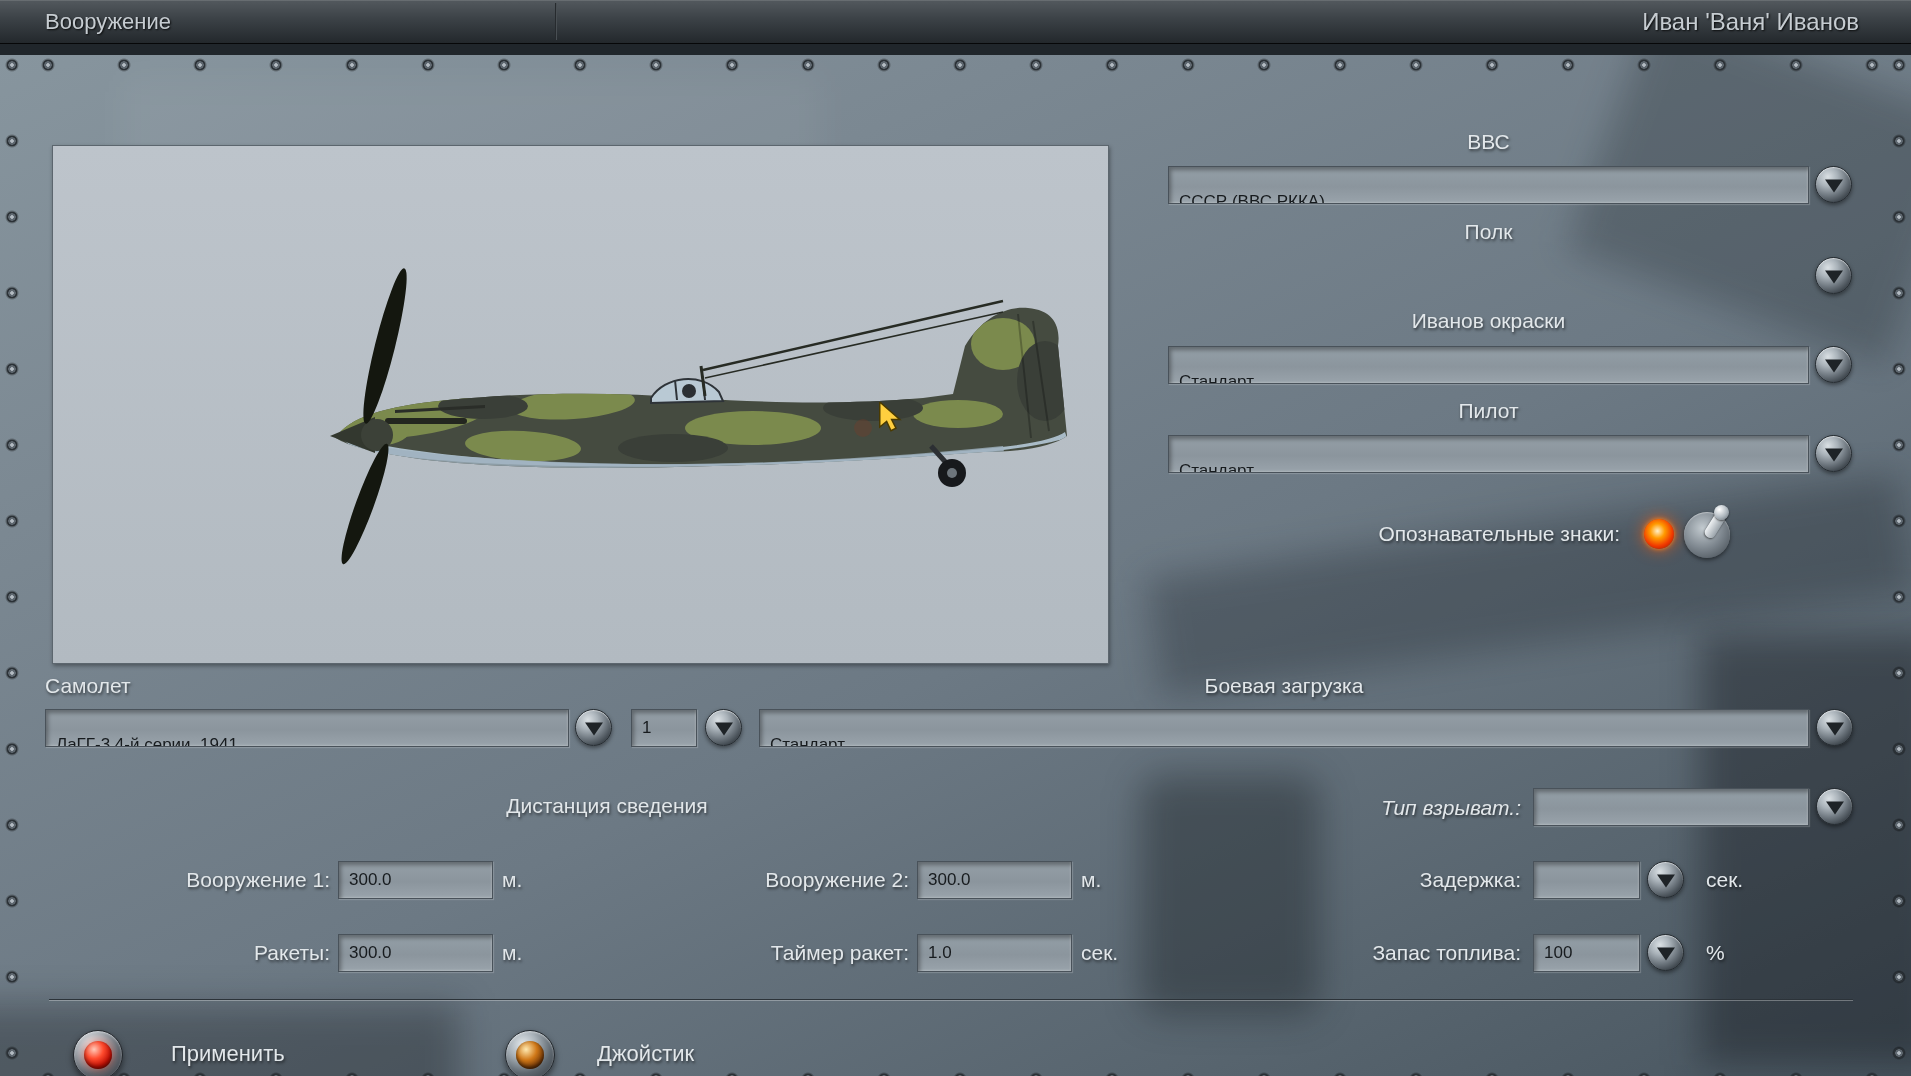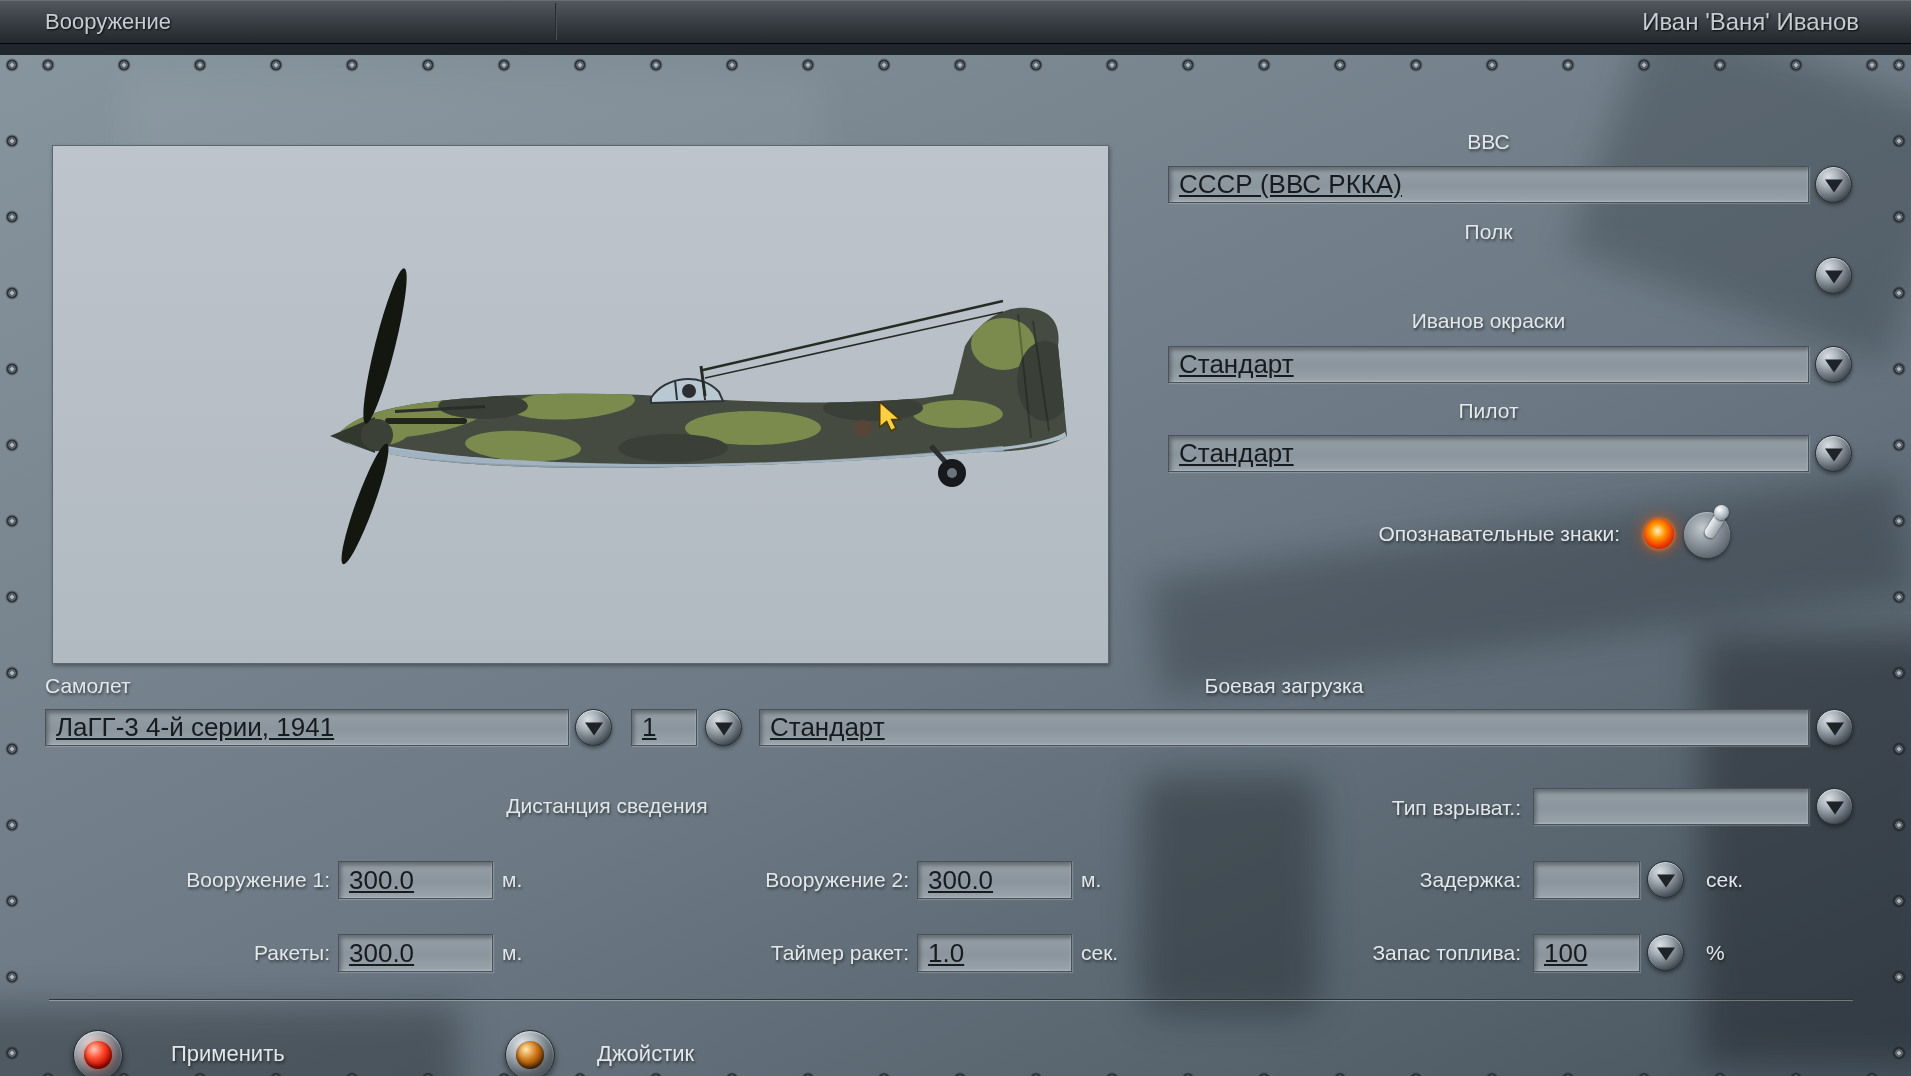--- a/index.html
+++ b/index.html
@@ -56,22 +56,22 @@
   
   .label {
     position:absolute; color:#e2e7ea; font-size:21px; height:26px; line-height:26px;
     text-shadow:1px 2px 3px rgba(0,0,0,.55); white-space:nowrap;
   }
   .field {
     position:absolute; height:37px; box-sizing:border-box;
     background:linear-gradient(180deg,#949fa7 0%, #8b959d 55%, #99a3ab 100%);
     border:1px solid #49525a;
     box-shadow:inset 2px 3px 4px rgba(0,0,0,.35), inset -1px -1px 2px rgba(255,255,255,.25), 1px 1px 1px rgba(255,255,255,.18);
-    color:#171b1e; font-size:26px; line-height:34px; padding:0 10px;
-    overflow:hidden; white-space:nowrap; font-family:"Liberation Sans", sans-serif;text-decoration:underline;
+    color:#171b1e; font-size:17px; line-height:34px; padding:18px 10px;
+    overflow:hidden; white-space:nowrap; font-family:"Liberation Sans", sans-serif;
   }
   input.field { outline:none; }
   .arrow-btn {
     position:absolute; width:37px; height:37px; border-radius:50%; box-sizing:border-box;
     background:radial-gradient(circle at 34% 28%, #dae0e4 0%, #aab3ba 28%, #6f7880 55%, #3e464d 78%, #2b3137 100%);
     border:1px solid #262c31;
     box-shadow:0 2px 4px rgba(0,0,0,.45), inset 0 1px 1px rgba(255,255,255,.55);
     cursor:pointer;
   }
   .arrow-btn .tri {
@@ -259,21 +259,21 @@
       </div>
 
     <div class="label" style="left:759px; top:618px; width:1050px; text-align:center;">Боевая загрузка</div>
     <div class="field" style="left:759px; top:654px; width:1050px;">Стандарт</div>
     <div class="arrow-btn" style="left:1816px; top:654px;">
         <div class="tri"></div>
       </div>
 
     <div class="label" style="left:307px; top:738px; width:600px; text-align:center;">Дистанция сведения</div>
 
-    <div class="label" style="left:1200px; top:740px; width:321px; text-align:right;">Тип взрыват.:</div>
+    <div class="label" style="left:1200px; top:740px; width:321px; text-align:right;font-style:italic;">Тип взрыват.:</div>
     <input class="field" style="left: 1533px; top: 733px; width: 276px;" value="">
     <div class="arrow-btn" style="left:1816px; top:733px;">
         <div class="tri"></div>
       </div>
 
     <div class="label" style="left:40px; top:812px; width:290px; text-align:right;">Вооружение 1:</div>
     <input class="field" style="left: 338px; top: 806px; width: 155px; height: 38px;" value="300.0">
     <div class="label" style="left:502px; top:812px;">м.</div>
 
     <div class="label" style="left:620px; top:812px; width:289px; text-align:right;">Вооружение 2:</div>

